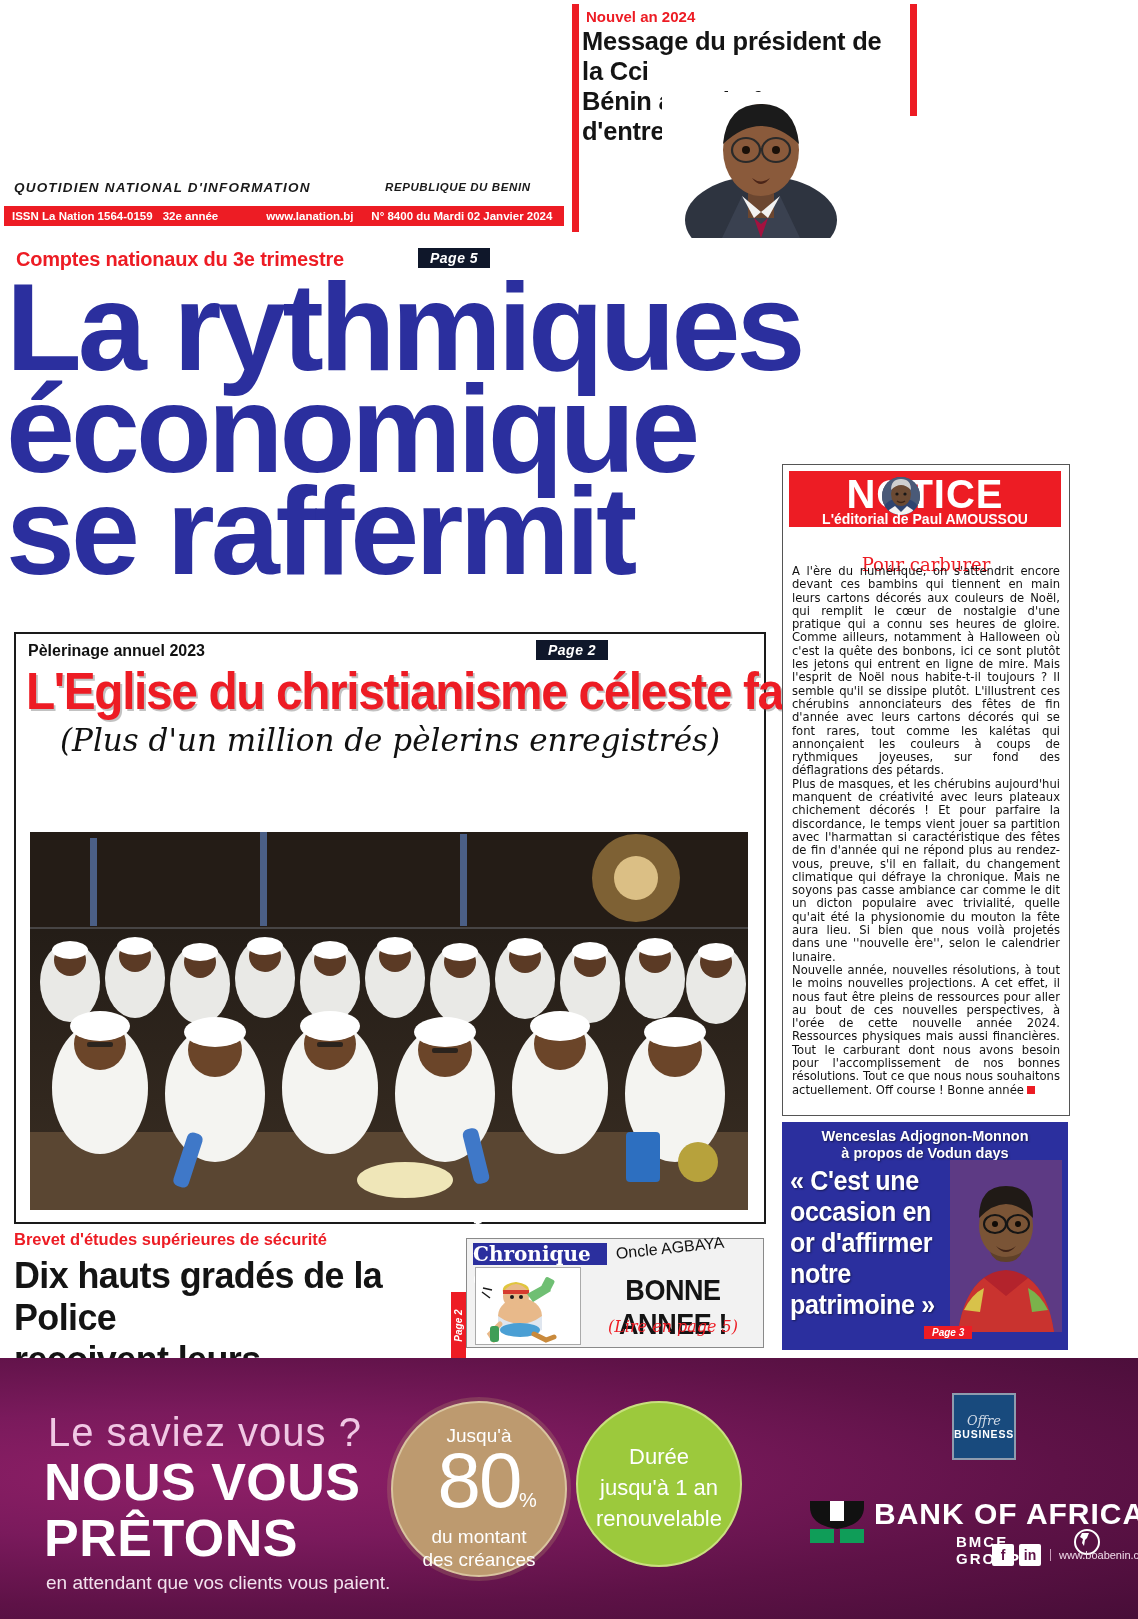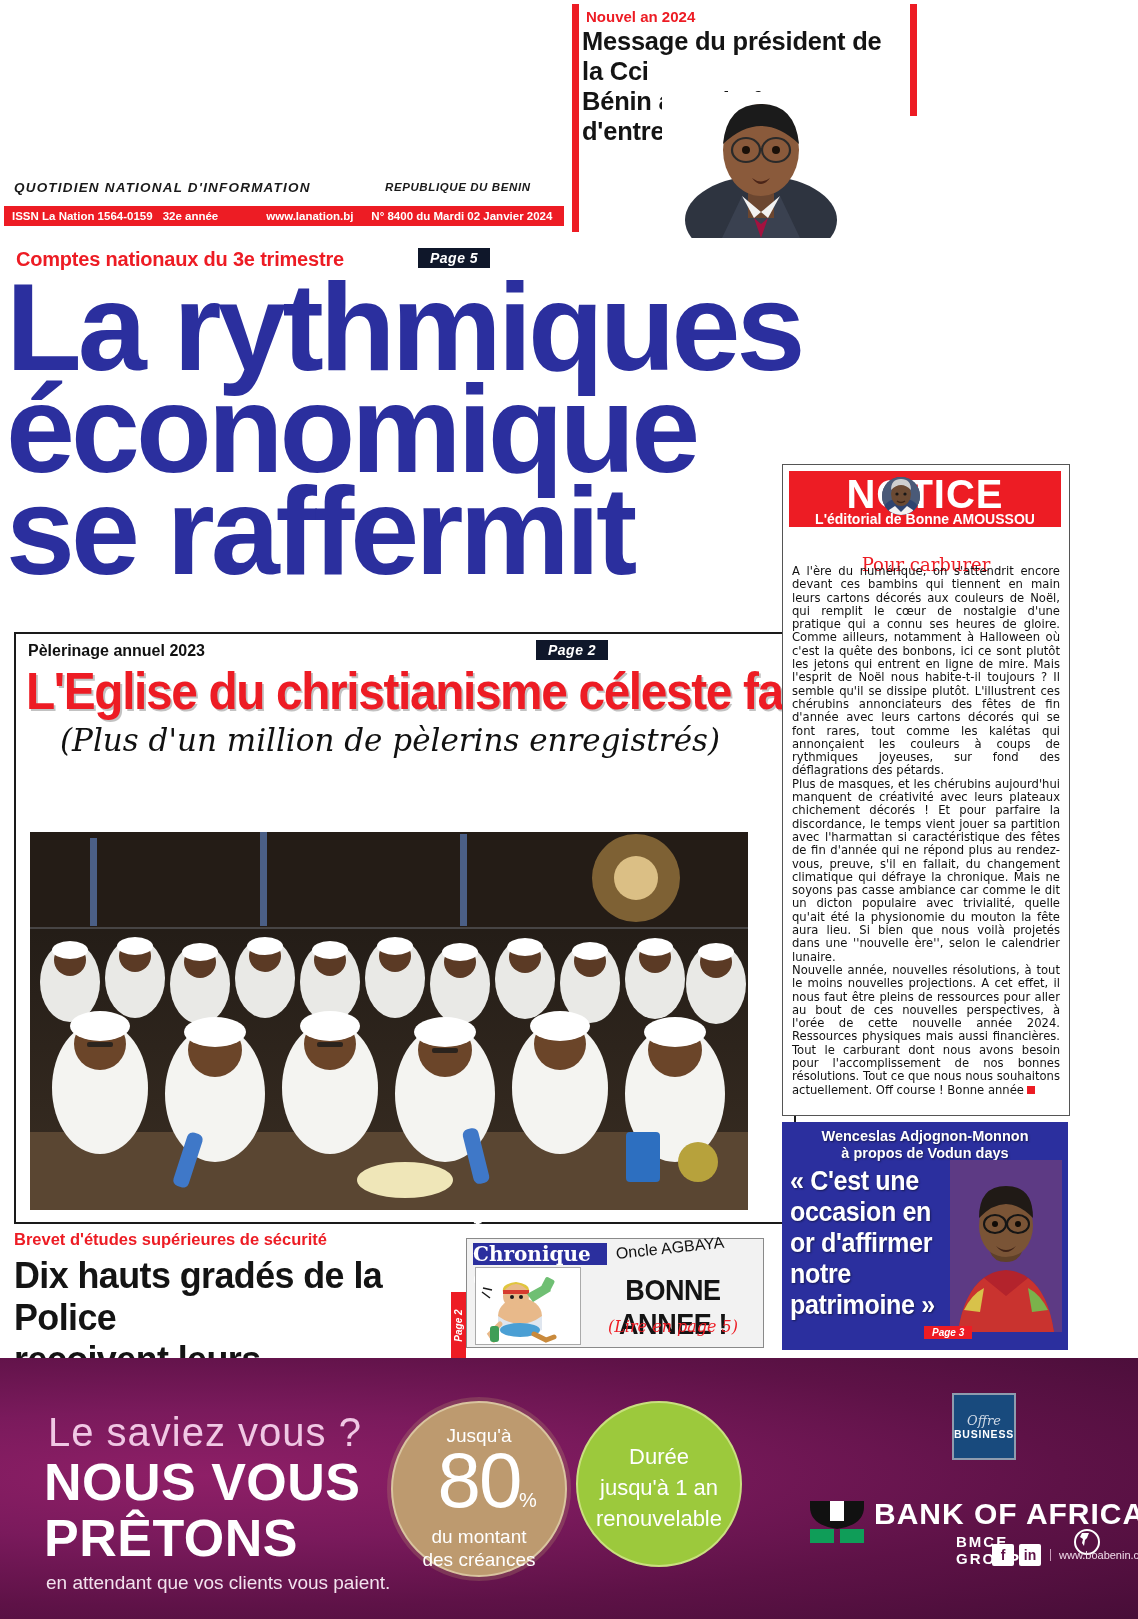--- a/index.html
+++ b/index.html
@@ -90,21 +90,21 @@
   .lead-h1{
     position:absolute;left:6px;top:38px;width:1070px;
     font-family:"Liberation Sans","DejaVu Sans",sans-serif;
     font-weight:bold;font-size:124px;line-height:102px;
     color:#2b2f9e;letter-spacing:-4px;
     transform:scaleX(1.0);
   }
   .lead-h1 .l2{display:block;}
 
   
-  .pil{position:absolute;left:14px;top:632px;width:748px;height:588px;border:2px solid #1a1a1a;background:#fff;padding-left:30px;}
+  .pil{position:absolute;left:14px;top:632px;width:748px;height:588px;border:2px solid #1a1a1a;background:#fff;}
   .pil-kicker{position:absolute;left:12px;top:8px;font-size:16px;font-weight:bold;color:#111;}
   .pil-pagebox{position:absolute;left:520px;top:6px;}
   .pil-h2{
     position:absolute;left:10px;top:30px;width:730px;
     font-family:"Liberation Sans Narrow","Liberation Sans",sans-serif;
     font-weight:bold;font-size:52px;line-height:54px;color:#ed1c24;
     letter-spacing:-1.5px;white-space:nowrap;
     transform:scaleX(.92);transform-origin:left top;
     text-shadow:2px 2px 0 rgba(80,80,80,.35);
   }
@@ -476,21 +476,21 @@
           <rect width="38" height="38" fill="#4a5a78"></rect>
           <ellipse cx="19" cy="34" rx="18" ry="13" fill="#2f4470"></ellipse>
           <ellipse cx="19" cy="17" rx="10" ry="12" fill="#6b4a33"></ellipse>
           <path d="M9 13 q10 -10 20 0 q0 -11 -10 -11 q-10 0 -10 11z" fill="#cfcfcf"></path>
           <circle cx="15" cy="17" r="1.6" fill="#171717"></circle>
             <circle cx="23" cy="17" r="1.6" fill="#171717"></circle>
           <path d="M15 24 q4 3 8 0" stroke="#3a2418" stroke-width="1.4" fill="none"></path>
           <path d="M13 29 l6 6 l6 -6 l6 4 v5 h-24 v-5z" fill="#f2f2f2"></path>
         </svg>
       </div>
-      <div class="notice-sub">L'éditorial de Bonne AMOUSSOU</div>
+      <div class="notice-sub">L'éditorial de Paul AMOUSSOU</div>
     </div>
     <div class="edito-title">Pour carburer</div>
     <div class="edito-body">
       <p>A l'ère du numérique, on s'attendrit encore devant ces bambins qui tiennent en main leurs cartons décorés aux couleurs de Noël, qui remplit le cœur de nostalgie d'une pratique qui a connu ses heures de gloire. Comme ailleurs, notamment à Halloween où c'est la quête des bonbons, ici ce sont plutôt les jetons qui entrent en ligne de mire. Mais l'esprit de Noël nous habite-t-il toujours ? Il semble qu'il se dissipe plutôt. L'illustrent ces chérubins annonciateurs des fêtes de fin d'année avec leurs cartons décorés qui se font rares, tout comme les kalétas qui annonçaient les couleurs à coups de rythmiques joyeuses, sur fond des déflagrations des pétards.</p>
       <p>Plus de masques, et les chérubins aujourd'hui manquent de créativité avec leurs plateaux chichement décorés ! Et pour parfaire la discordance, le temps vient jouer sa partition avec l'harmattan si caractéristique des fêtes de fin d'année qui ne répond plus au rendez-vous, preuve, s'il en fallait, du changement climatique qui défraye la chronique. Mais ne soyons pas casse ambiance car comme le dit un dicton populaire avec trivialité, quelle qu'ait été la physionomie du mouton la fête aura lieu. Si bien que nous voilà projetés dans une ''nouvelle ère'', selon le calendrier lunaire.</p>
       <p><span>Nouvelle année, nouvelles résolutions, à tout le moins nouvelles projections. A cet effet, il nous faut être pleins de ressources pour aller au bout de ces nouvelles perspectives, à l'orée de cette nouvelle année 2024. Ressources physiques mais aussi financières. Tout le carburant dont nous avons besoin pour l'accomplissement de nos bonnes résolutions. Tout ce que nous nous souhaitons actuellement. Off course !  Bonne année</span><i class="endsq"></i></p>
     </div>
   </div>
 
   <div class="vodun">

